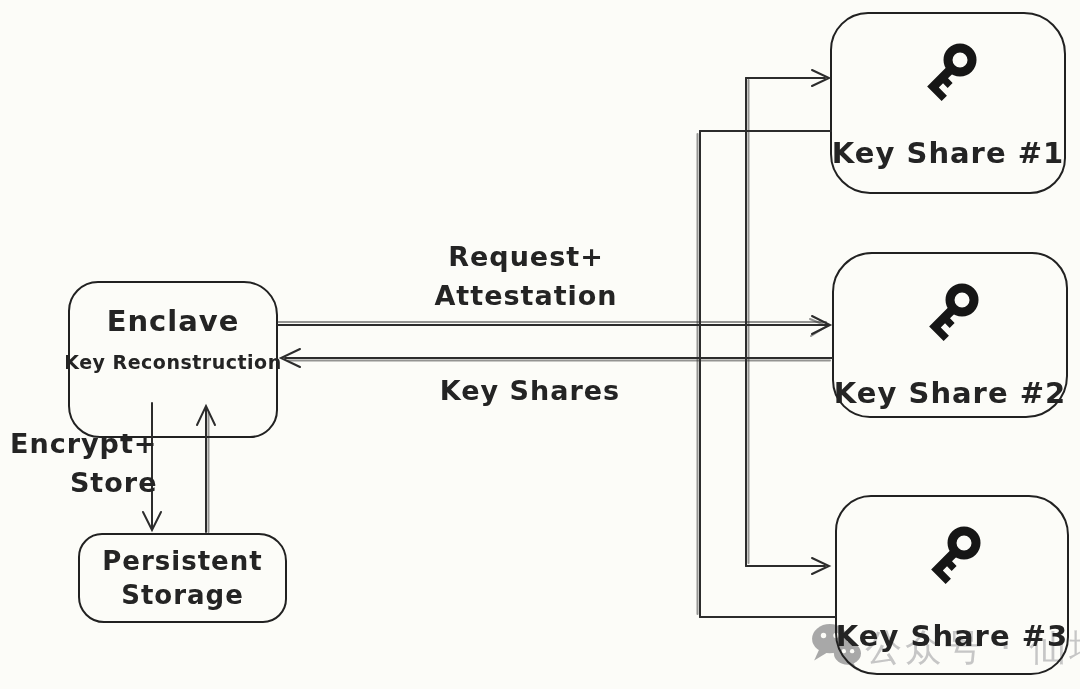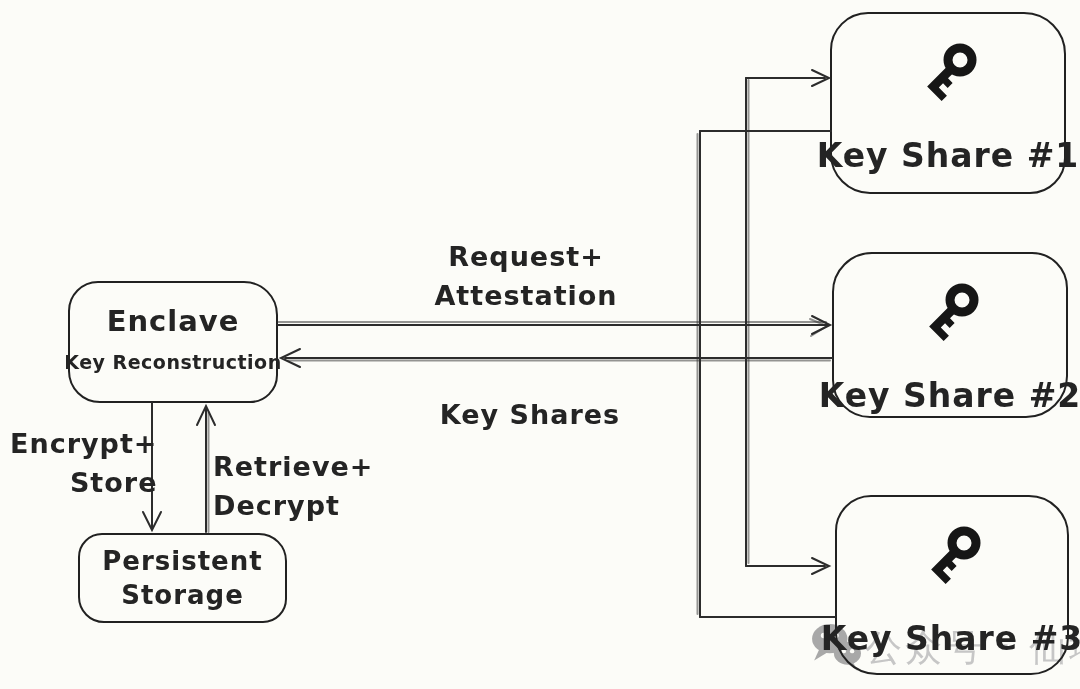--- a/index.html
+++ b/index.html
@@ -8,40 +8,40 @@
     background:#fcfcf8; overflow:hidden;
     font-family:"DejaVu Sans", sans-serif; color:#242424;
   }
   
   .node {
     position:absolute; box-sizing:border-box;
     border:2.5px solid #212121; background:transparent;
     display:flex; flex-direction:column; align-items:center;
     z-index:2;
   }
-  .node-enclave   { left:68px;  top:281px; width:210px; height:122px; border-radius:30px 34px 28px 32px; }
+  .node-enclave   { left:68px;  top:281px; width:210px; height:157px; border-radius:30px 34px 28px 32px; }
   .node-storage   { left:78px;  top:533px; width:209px; height:90px;  border-radius:24px 28px 24px 26px; }
   .node-keyshare1 { left:830px; top:12px;  width:236px; height:182px; border-radius:38px 42px 36px 40px; }
   .node-keyshare2 { left:832px; top:252px; width:236px; height:166px; border-radius:40px 36px 42px 38px; }
   .node-keyshare3 { left:835px; top:495px; width:234px; height:180px; border-radius:36px 40px 38px 42px; }
 
   .node-title    { font-size:29px; font-weight:700; letter-spacing:1px; margin-top:21px; }
   .node-subtitle { font-size:19px; font-weight:700; letter-spacing:0.5px; margin-top:13px; white-space:nowrap; }
   .storage-line  { font-size:26px; font-weight:700; letter-spacing:1px; line-height:34px; }
   .node-storage .storage-line:first-child { margin-top:9px; }
-  .keyshare-label{ font-size:33px; font-weight:700; letter-spacing:1px; margin-top:24px; white-space:nowrap; }
+  .keyshare-label{ font-size:29px; font-weight:700; letter-spacing:1px; margin-top:24px; white-space:nowrap; }
   .key-icon      { display:block; margin-top:18px; line-height:0; }
 
   
   .edge-label {
     position:absolute; z-index:4; font-weight:700; letter-spacing:1px;
     font-size:27px; line-height:39px; white-space:nowrap;
   }
   .lbl-request  { left:396px; top:224px; width:260px; text-align:center;margin-top:13px; }
-  .lbl-shares   { left:430px; top:371px; width:200px; text-align:center;margin-top:24px; }
+  .lbl-shares   { left:430px; top:371px; width:200px; text-align:center; }
   .lbl-encrypt  { left:10px;  top:424px; text-align:right; }
   .lbl-retrieve { left:213px; top:447px; text-align:left; }
 
   
   .edges { position:absolute; left:0; top:0; z-index:3; pointer-events:none; }
   .ink   { stroke:#2c2c2c; stroke-width:2; fill:none; stroke-linecap:round; }
   .ghost { opacity:0.5; }
 
   
   .watermark {
@@ -163,18 +163,14 @@
     <div>Attestation</div>
   </div>
 
   <div class="edge-label lbl-shares">Key Shares</div>
 
   <div class="edge-label lbl-encrypt">
     <div>Encrypt+</div>
     <div>Store</div>
   </div>
 
-  <div class="edge-label lbl-retrieve">
-    <div>Retrieve+</div>
-    <div>Decrypt</div>
-  </div>
 
 </div>
 
 </body></html>

